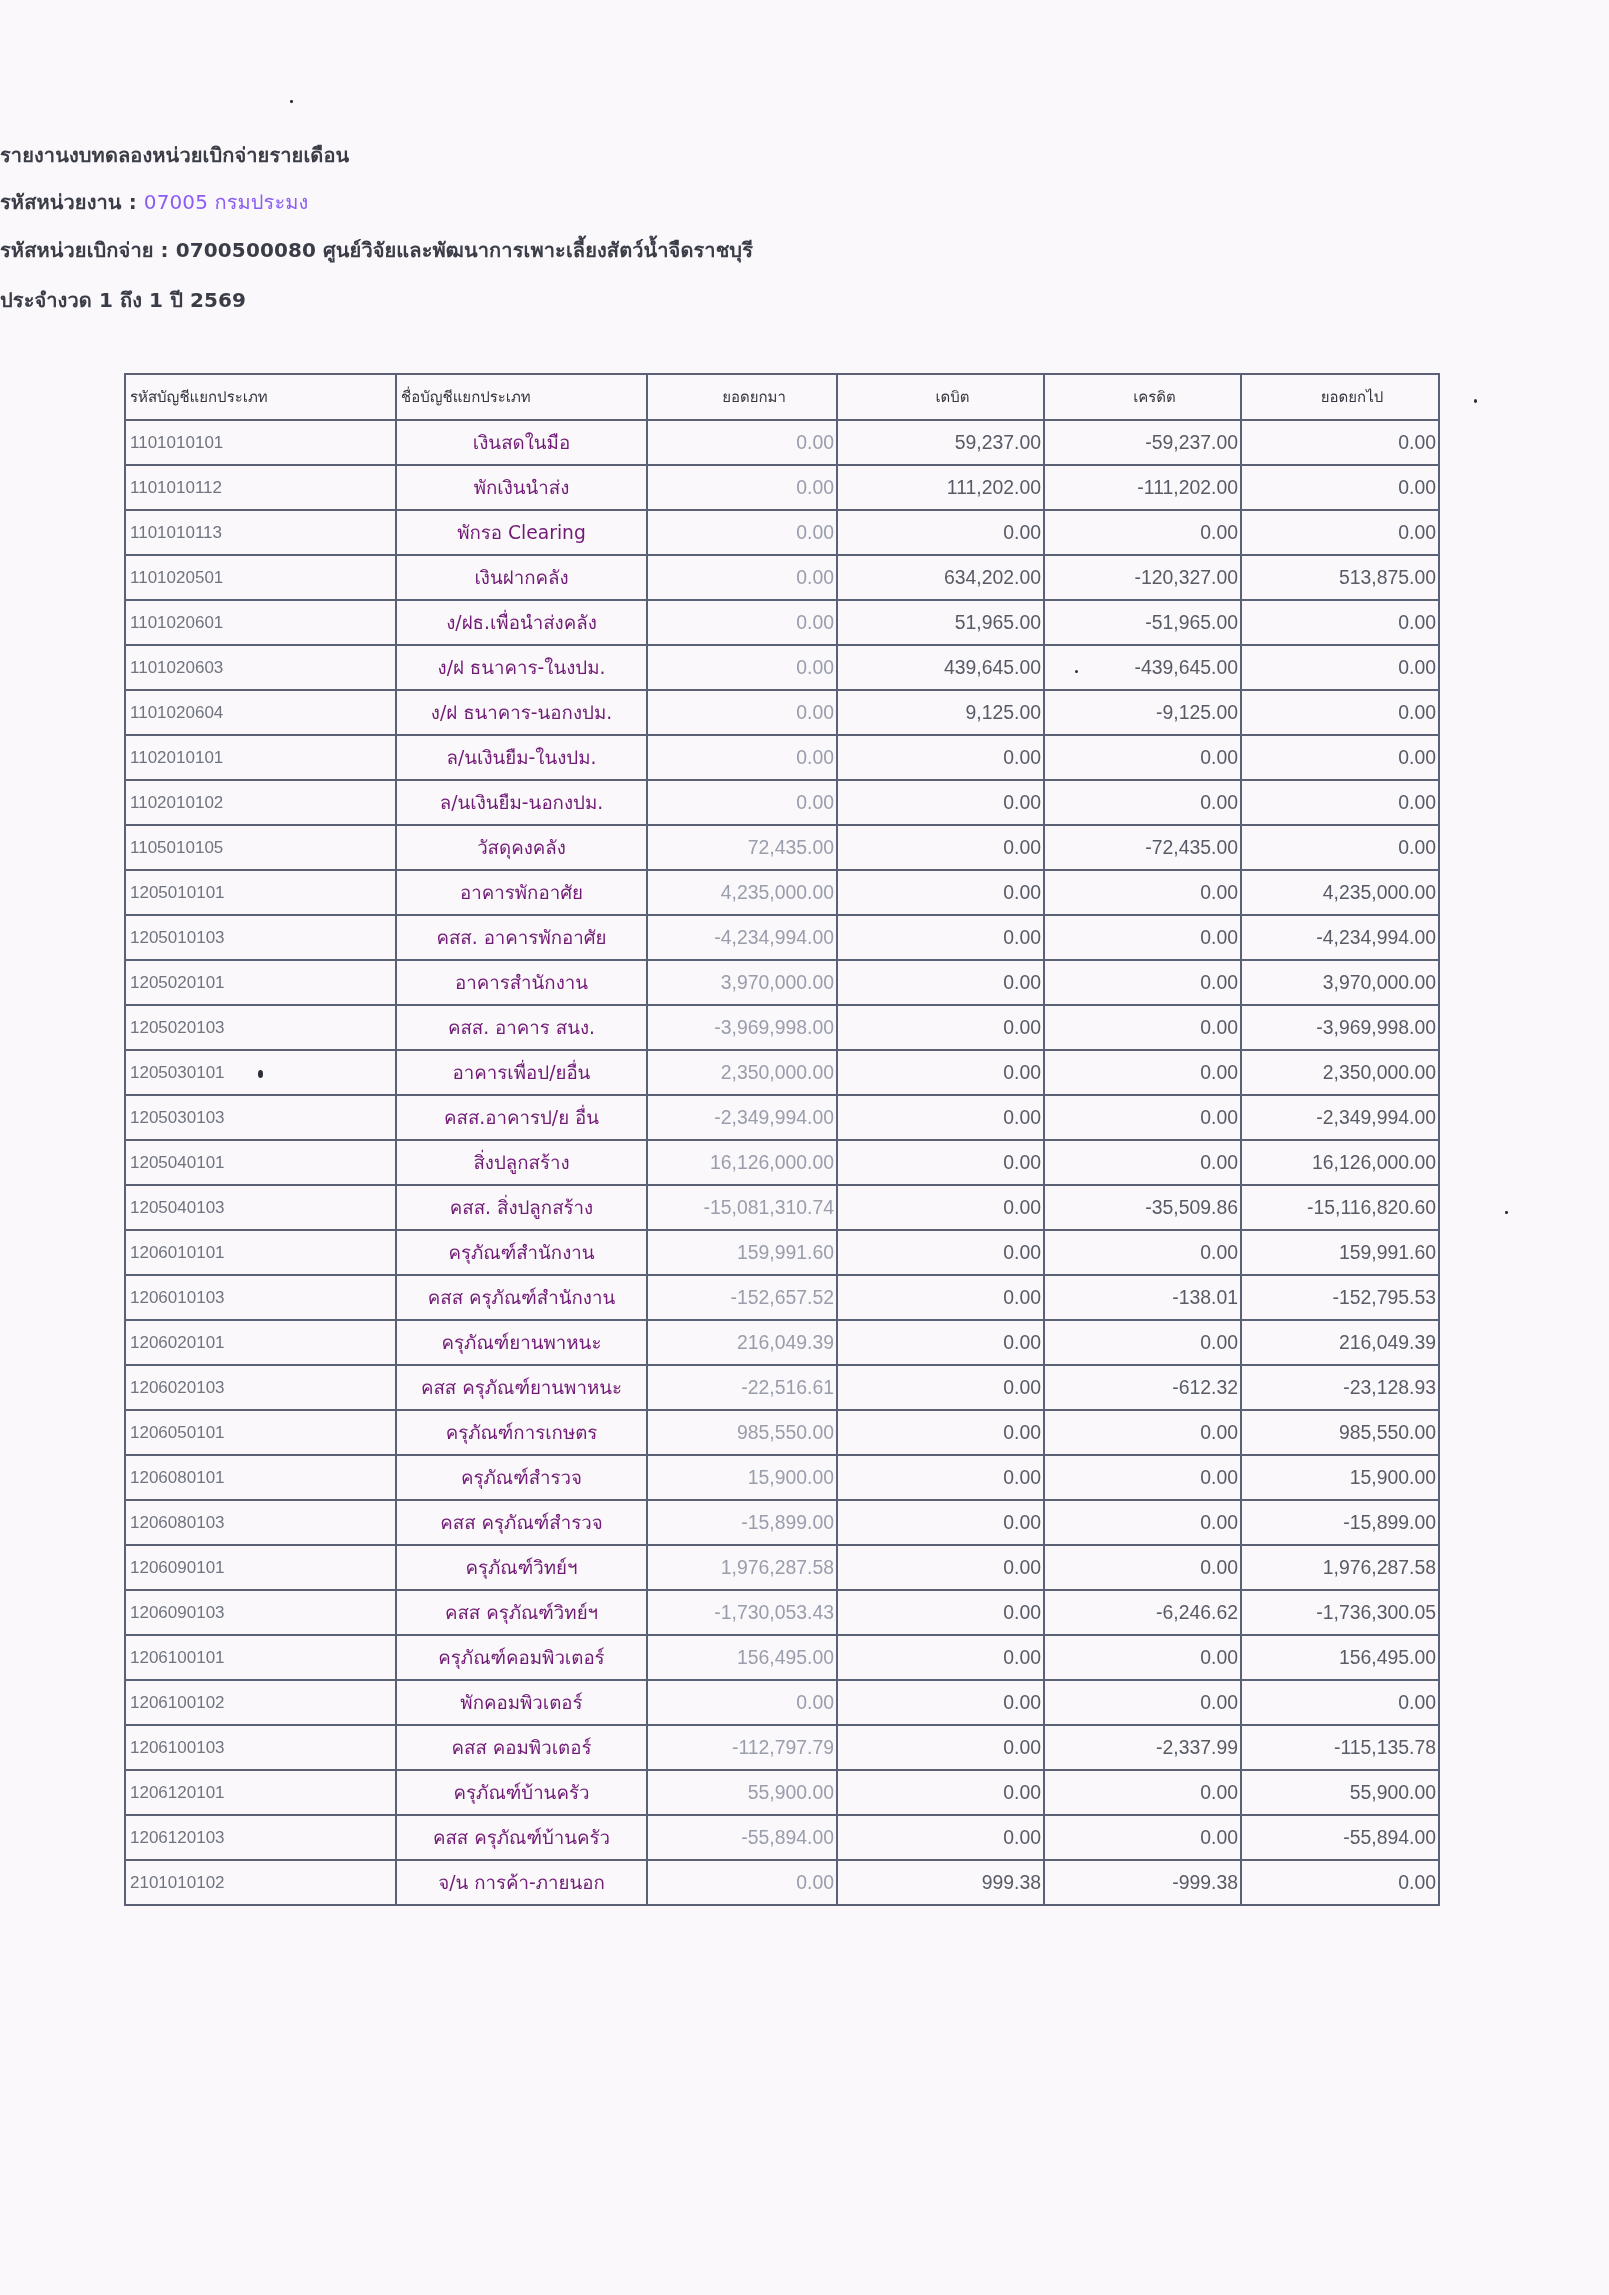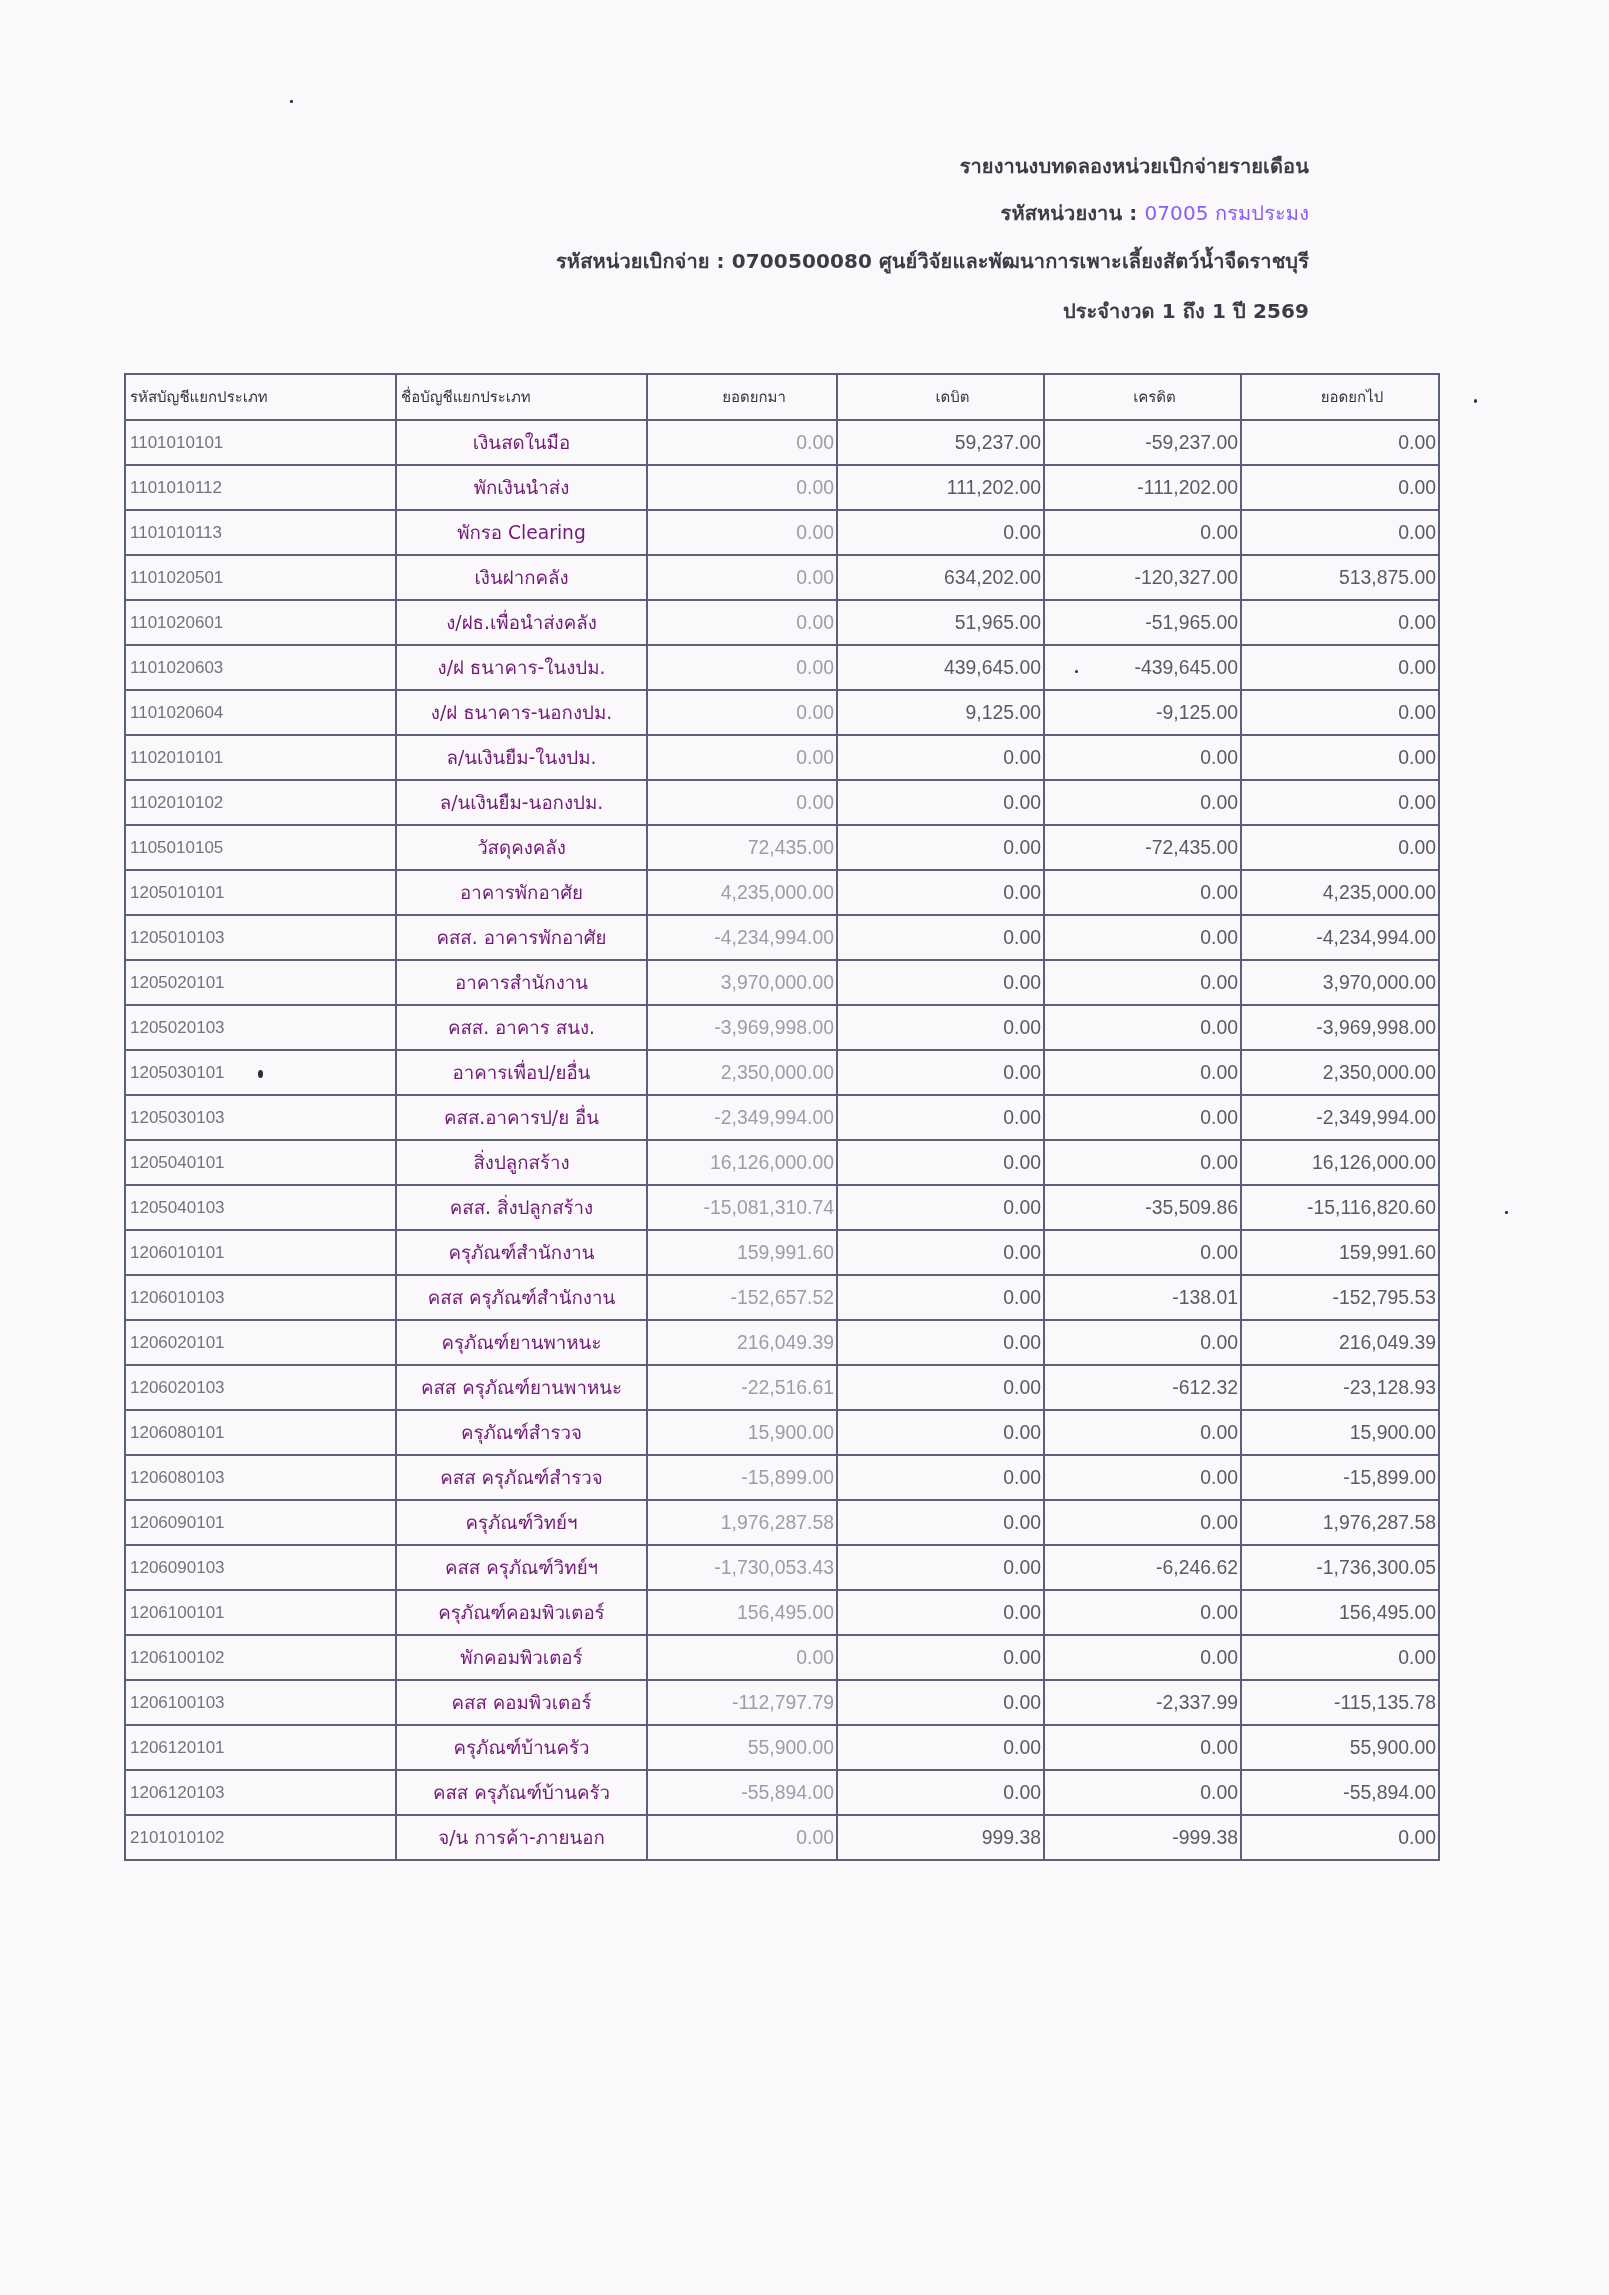--- a/index.html
+++ b/index.html
@@ -18,26 +18,25 @@
     .page {
       position: absolute;
       left: 0; top: 0;
       width: 1609px;
       height: 2295px;
     }
     .hdr-line {
       position: absolute;
       left: 0;
       width: 1309px;
-      text-align: right;
+      text-align: left;
       font-size: 20px;
       font-weight: bold;
       color: #3a3c47;
       letter-spacing: 0.1px;
-      margin-top: 11px;
     }
     .hdr-line.l1 { top: 139px; }
     .hdr-line.l2 { top: 186px; }
     .hdr-line.l3 { top: 234px; }
     .hdr-line.l4 { top: 284px; }
     .hdr-line .num { color: #8b5cf6; font-weight: normal; }
 
     table.ledger {
       position: absolute;
       left: 124px;
@@ -308,20 +307,28 @@
         </tr>
         <tr>
           <td class="code">1206020103</td>
           <td class="name">คสส ครุภัณฑ์ยานพาหนะ</td>
           <td class="num bf">-22,516.61</td>
           <td class="num">0.00</td>
           <td class="num">-612.32</td>
           <td class="num">-23,128.93</td>
         </tr>
         <tr>
+          <td class="code">1206050101</td>
+          <td class="name">ครุภัณฑ์การเกษตร</td>
+          <td class="num bf">985,550.00</td>
+          <td class="num">0.00</td>
+          <td class="num">0.00</td>
+          <td class="num">985,550.00</td>
+        </tr>
+        <tr>
           <td class="code">1206080101</td>
           <td class="name">ครุภัณฑ์สำรวจ</td>
           <td class="num bf">15,900.00</td>
           <td class="num">0.00</td>
           <td class="num">0.00</td>
           <td class="num">15,900.00</td>
         </tr>
         <tr>
           <td class="code">1206080103</td>
           <td class="name">คสส ครุภัณฑ์สำรวจ</td>

